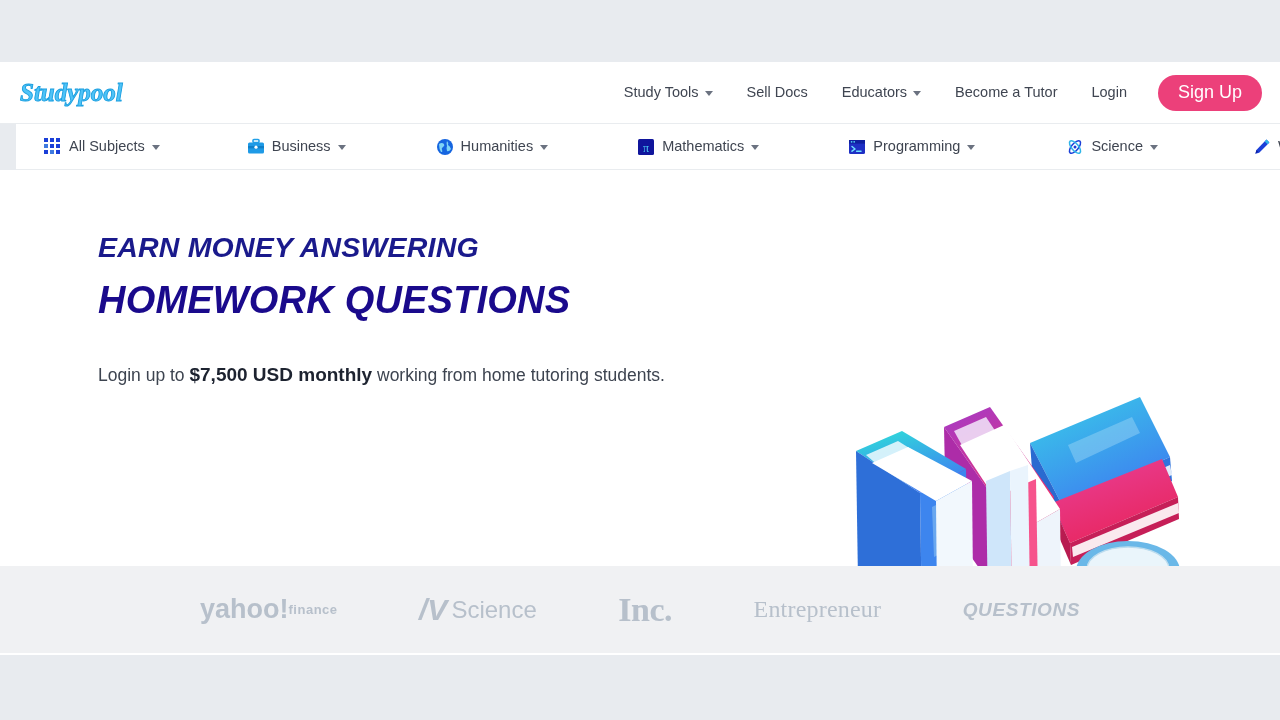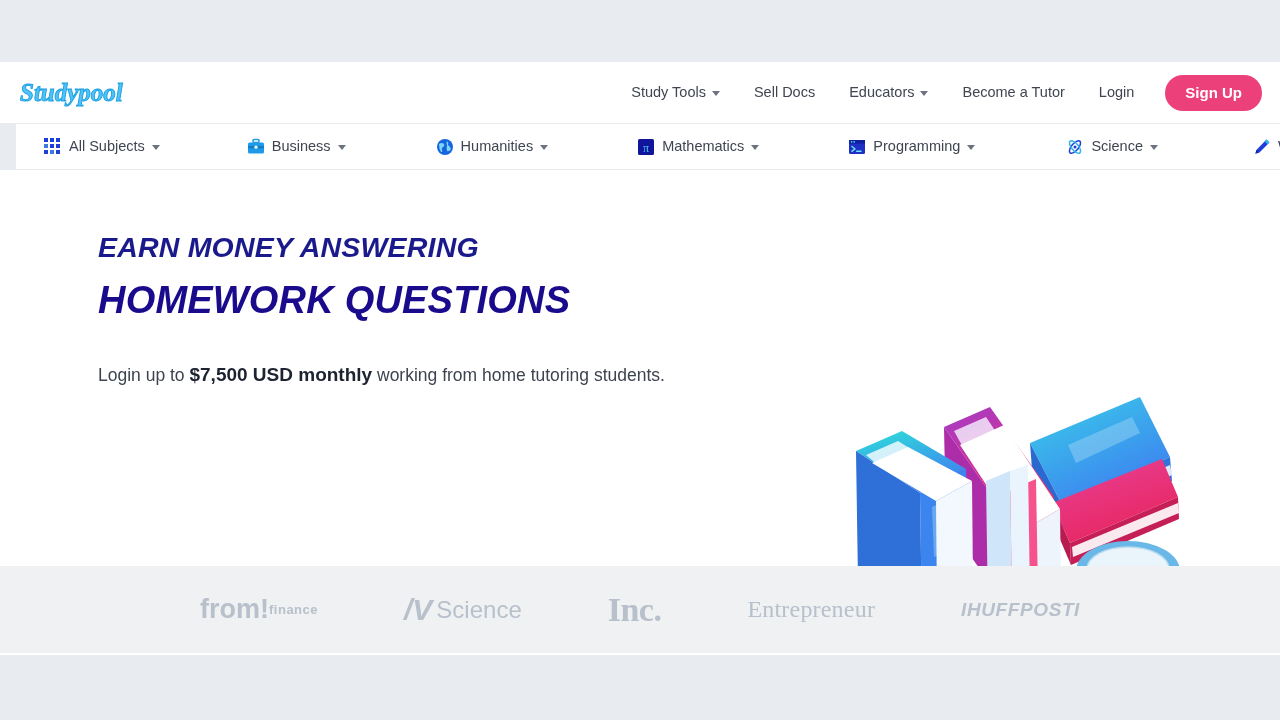--- a/index.html
+++ b/index.html
@@ -46,22 +46,22 @@
     padding:0 17px; display:flex; align-items:center; gap:6px;
     white-space:nowrap; cursor:pointer; line-height:1;
   }
   .caret {
     display:inline-block; width:0; height:0;
     border-left:4px solid transparent; border-right:4px solid transparent;
     border-top:5px solid #6b7280; margin-top:2px;
   }
   .signup-btn {
     margin-left:14px; background:#ec407a; color:#fff; border:none;
-    font-size:15px; border-radius:22px; height:36px; padding:0 20px;
-    cursor:pointer; font-family:"Liberation Sans", sans-serif; white-space:nowrap;font-weight:bold;
+    font-size:18px; border-radius:22px; height:36px; padding:0 20px;
+    cursor:pointer; font-family:"Liberation Sans", sans-serif; white-space:nowrap;
   }
 
   
   .subject-bar {
     position:absolute; left:16px; top:124px; width:1280px; height:46px;
     background:#ffffff; border-bottom:1px solid #e9ecef;
     display:flex; align-items:center;
   }
   .subject-row { display:flex; align-items:center; width:1280px; padding:0 14px; }
   .subject-item {
@@ -359,39 +359,39 @@
       <polygon points="72,232 86,225 96,233 82,240" fill="#22c9c0"></polygon>
       <polygon points="96,240 126,263 136,272 122,279 98,252" fill="#6c4df0"></polygon>
       <polygon points="132,272 148,284 142,290 128,279" fill="#3ac6e8"></polygon>
     </svg>
   </div>
 
   <div class="press">
     <div class="press-row">
 
       <div class="press-logo pl-yahoo">
-        <div>from!</div>
+        <div>yahoo!</div>
         <span class="fin">finance</span>
       </div>
 
       <div class="press-logo pl-nasdaq">
         <span class="nlogo">/V</span>
         <span>Science</span>
       </div>
 
       <div class="press-logo pl-inc">
         <span>Inc.</span>
       </div>
 
       <div class="press-logo pl-entre">
         <span>Entrepreneur</span>
       </div>
 
       <div class="press-logo pl-huff">
-        <span>IHUFFPOSTI</span>
+        <span>QUESTIONS</span>
       </div>
 
     </div>
   </div>
 
   <div class="white-gap"></div>
   <div class="bottom-band"></div>
 
 </div>
 

